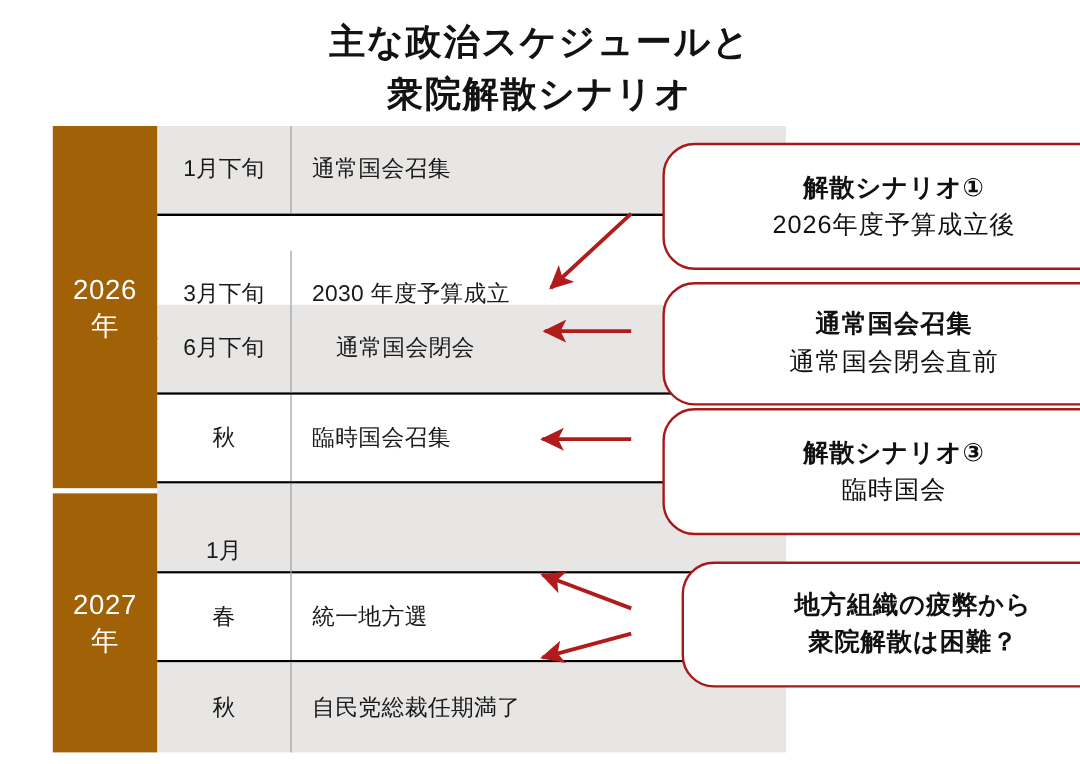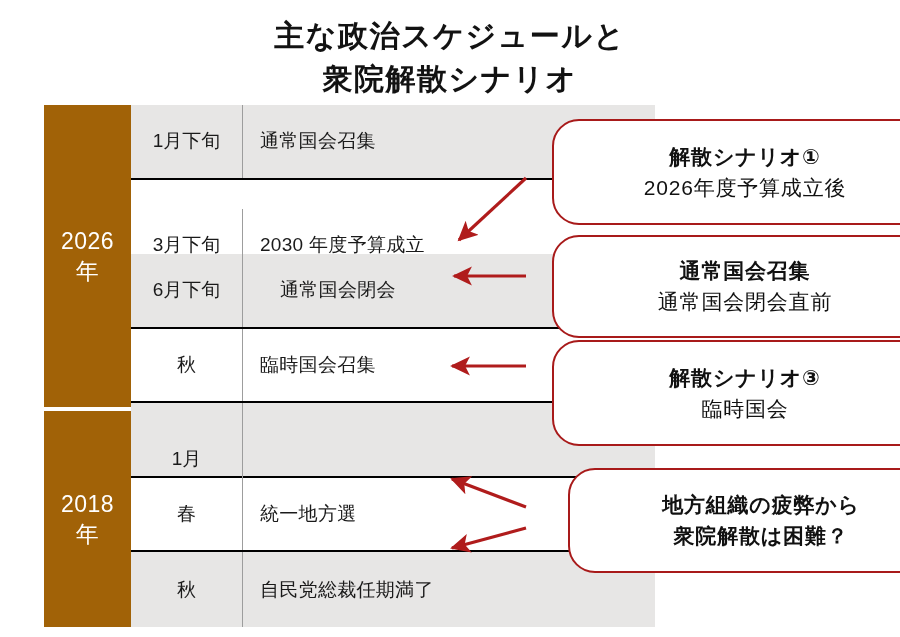--- a/index.html
+++ b/index.html
@@ -177,21 +177,21 @@
   <div id="schedule-table">
 
     <div class="year-rail" id="year-rail-2026">
       <span class="yr-num">2026</span>
       <span class="yr-suffix">年</span>
     </div>
 
     <div class="rail-divider"></div>
 
     <div class="year-rail" id="year-rail-2027">
-      <span class="yr-num">2018</span>
+      <span class="yr-num">2027</span>
       <span class="yr-suffix">年</span>
     </div>
 
     <div class="row shade" style="top:0px;">
       <div class="cell-period">1月下旬</div>
       <div class="cell-event">通常国会召集</div>
     </div>
 
     <div class="row plain" style="top:74.57px;margin-top:29px;">
       <div class="cell-period">3月下旬</div>

